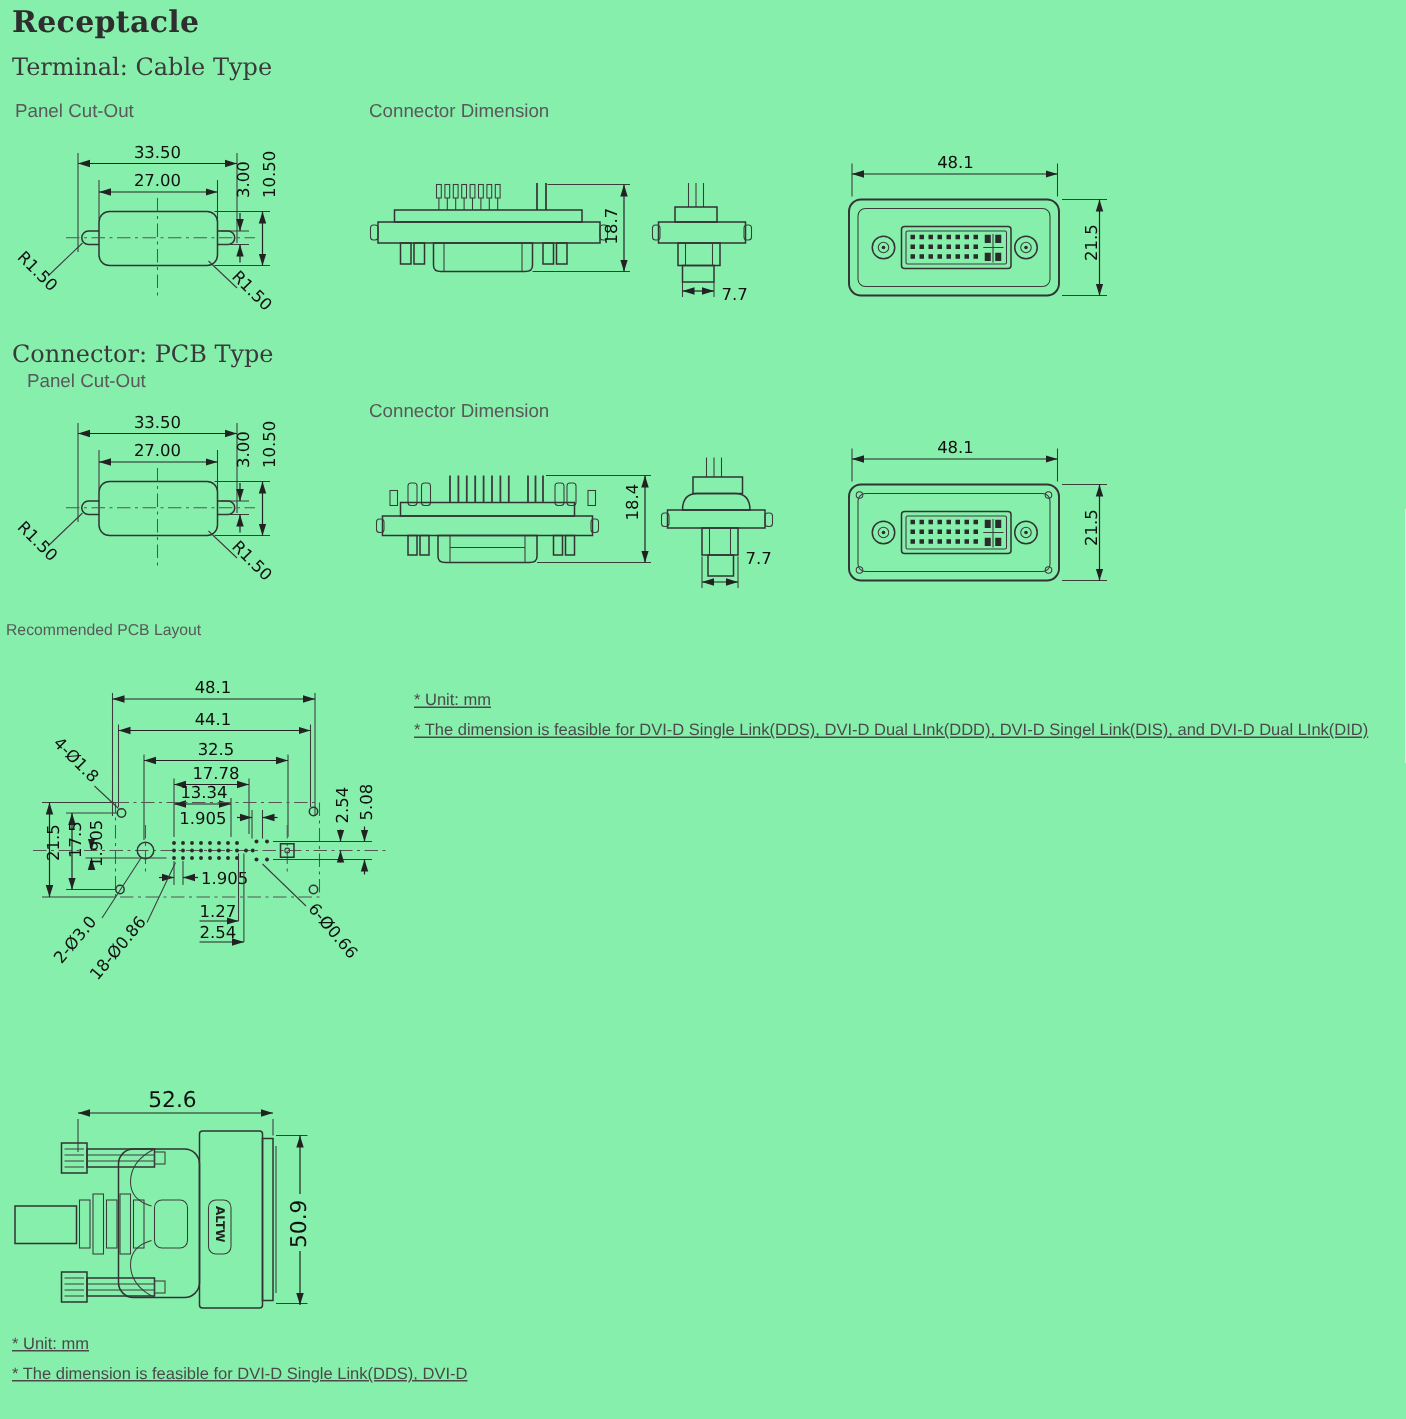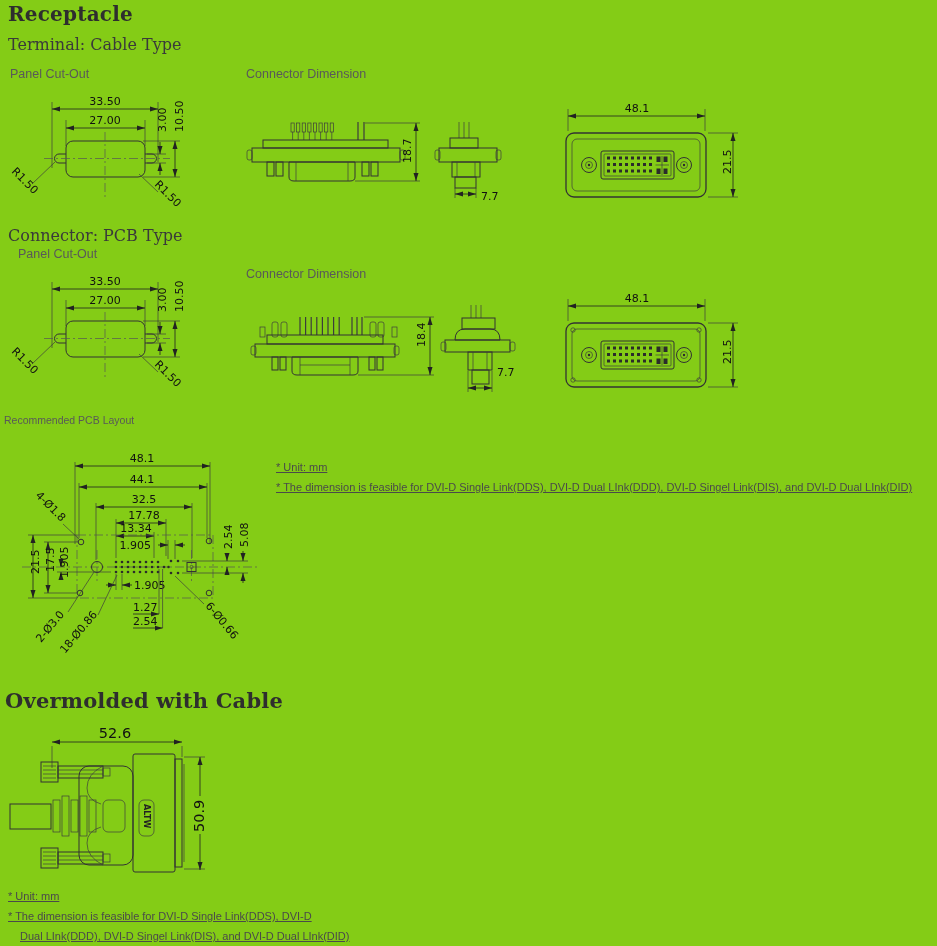--- a/index.html
+++ b/index.html
@@ -1,16 +1,16 @@
 <!DOCTYPE html>
 <html><head>
 <meta charset="utf-8">
 <style>
   html,body{margin:0;padding:0;background:#fff;}
-  #page{position:relative;width:937px;height:946px;background:#84cc16;overflow:hidden;
+  #page{position:relative;width:937px;height:946px;background:#86efac;overflow:hidden;
         font-family:"Liberation Sans",sans-serif;color:#3d3d3d;}
   .abs{position:absolute;}
   .h1{font-family:"DejaVu Serif",serif;font-weight:bold;font-size:20px;color:#2e2e2e;letter-spacing:.2px;}
   .h2{font-family:"DejaVu Serif",serif;font-size:16px;color:#3a3a3a;}
   .lbl{font-size:12.5px;color:#595959;}
   .lbl-sm{font-size:10.5px;color:#595959;}
   .note{font-size:11px;color:#4a4a4a;line-height:20px;white-space:nowrap;text-decoration:underline;}
   svg{position:absolute;overflow:visible;}
   .ln{fill:none;stroke:#333;stroke-width:1;}
   .lnb{fill:none;stroke:#333;stroke-width:1.3;}
@@ -390,21 +390,20 @@
     <text class="d" transform="translate(33,211) rotate(-50)">2-Ø3.0</text>
     <text class="d" transform="translate(57,222) rotate(-50)">18-Ø0.86</text>
     <text class="d" transform="translate(197,174) rotate(50)">6-Ø0.66</text>
   </svg>
 
   <div class="abs note" style="left:276px;top:457px">
     <div>* Unit: mm</div>
     <div>* The dimension is feasible for DVI-D Single Link(DDS), DVI-D Dual LInk(DDD), DVI-D Singel Link(DIS), and DVI-D Dual LInk(DID)</div>
   </div>
 
-  <div class="abs h1" style="left:5px;top:688px;font-size:21px">Overmolded with Cable</div>
 
   <svg style="left:3px;top:722px" width="230" height="175" viewBox="0 0 230 175">
 
     <path class="thin" d="M49,24 V46 M179,24 V35"></path>
     <line class="dim" x1="49" y1="20" x2="179" y2="20" marker-start="url(#as)" marker-end="url(#ae)"></line>
     <text class="dl" x="112" y="16" text-anchor="middle">52.6</text>
 
     <rect class="ln" x="7" y="82" width="41" height="25"></rect>
 
     <g class="thin">
@@ -447,16 +446,15 @@
 
     <path class="thin" d="M181,35 H202 M181,147 H202"></path>
     <path class="dim" d="M197,35 V74" marker-start="url(#as)"></path>
     <path class="dim" d="M197,112 V148" marker-end="url(#ae)"></path>
     <text class="dl" transform="translate(201,110) rotate(-90)">50.9</text>
   </svg>
 
   <div class="abs note" style="left:8px;top:886px">
     <div>* Unit: mm</div>
     <div>* The dimension is feasible for DVI-D Single Link(DDS), DVI-D</div>
-    <div style="padding-left:12px">Dual LInk(DDD), DVI-D Singel Link(DIS), and DVI-D Dual LInk(DID)</div>
   </div>
 
 </div>
 
 </body></html>

